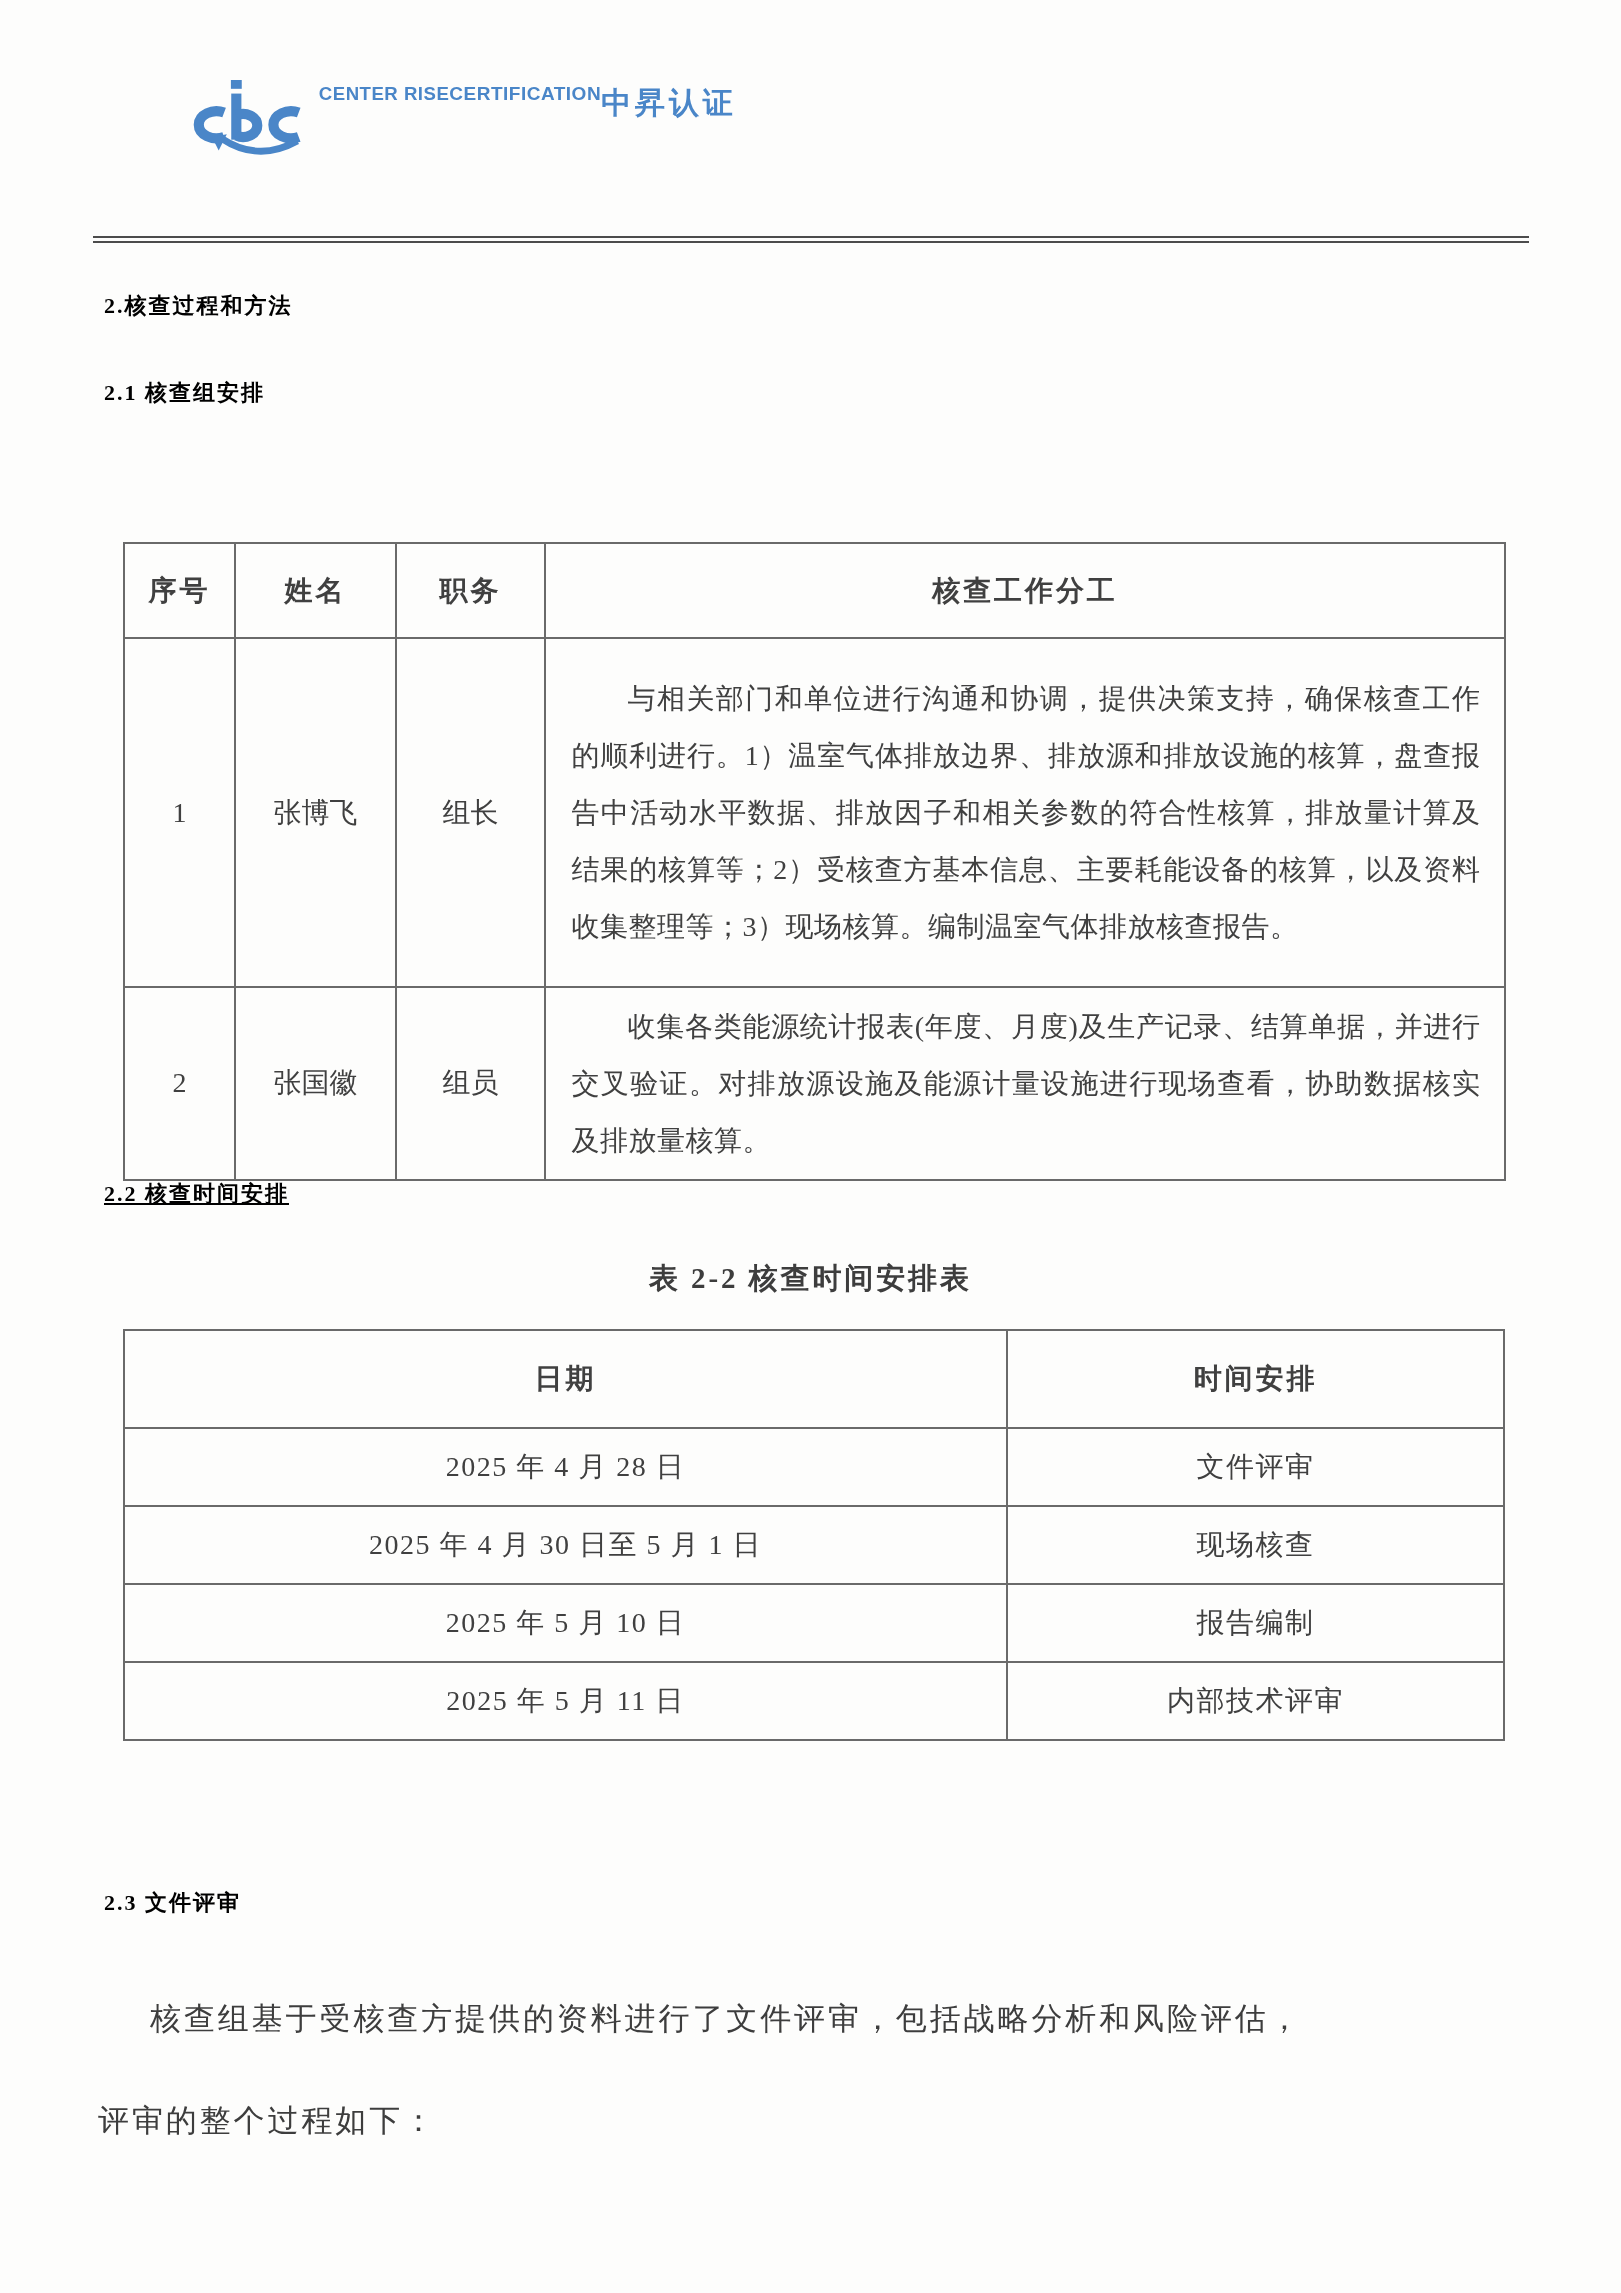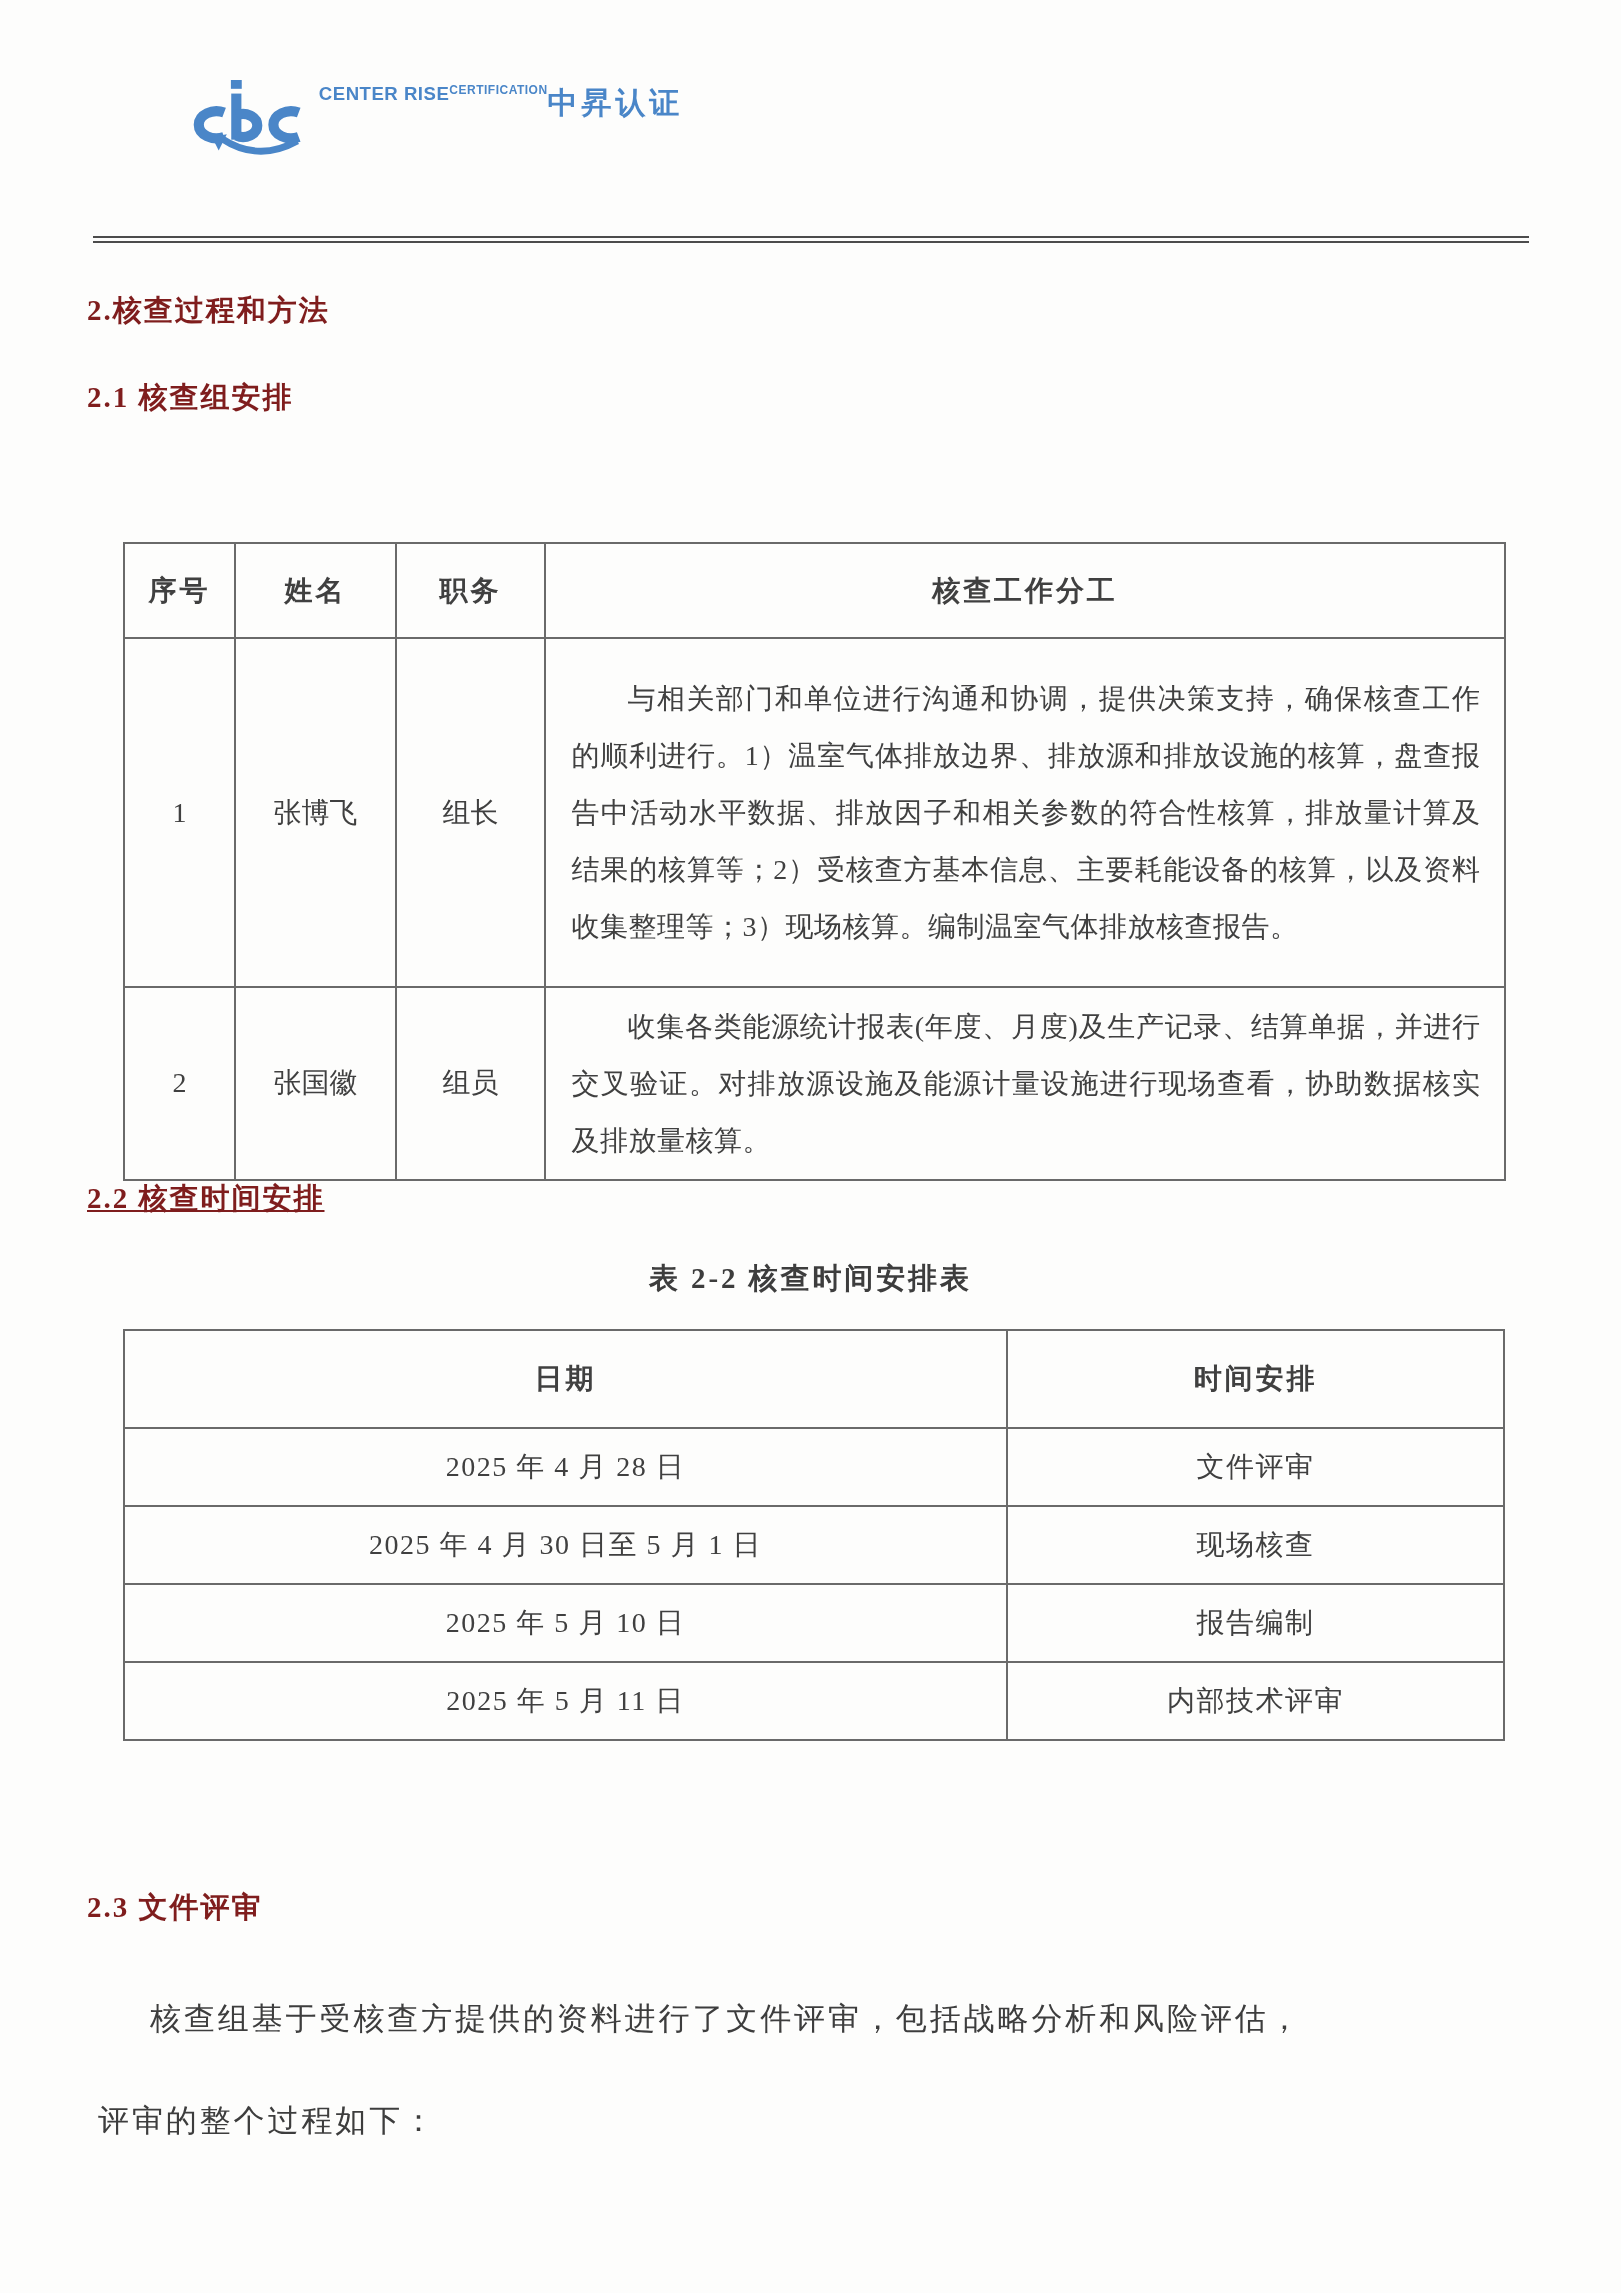--- a/index.html
+++ b/index.html
@@ -9,29 +9,29 @@
     background:#fdfdfc; overflow:hidden;
     font-family:"Liberation Serif","DejaVu Serif",serif;
     color:#404040;
   }
 
   
   .logo { position:absolute; left:182px; top:76px; display:flex; align-items:flex-start; gap:7.8px; }
   .logo-mark { display:block; margin-top:3.9px; }
   .logo-text { display:flex; flex-direction:row; line-height:1.08; padding-top:7.8px; }
   .lt1 { font-family:"Liberation Sans","DejaVu Sans",sans-serif; font-weight:bold; font-size:18.6px; color:#4a86c8; letter-spacing:0.5px; }
-  .lt2 { font-family:"Liberation Sans","DejaVu Sans",sans-serif; font-weight:bold; font-size:12px; color:#4a86c8; letter-spacing:0.5px; }
+  .lt2 { font-family:"Liberation Sans","DejaVu Sans",sans-serif; font-weight:bold; font-size:19px; color:#4a86c8; letter-spacing:0.5px; }
   .lt3 { font-weight:bold; font-size:30px; color:#4a86c8; letter-spacing:3.9px; margin-top:2.9px; }
 
   
   .rule { position:absolute; left:93px; width:1436px; top:236px; height:6.9px;
           border-top:2px solid #4c4c4c; border-bottom:2px solid #4c4c4c; }
 
   
-  .h { position:absolute; left:87px; font-size:29px; font-weight:600; color:#7f1d1d; letter-spacing:2px; white-space:nowrap; }
+  .h { position:absolute; left:104px; font-size:22px; font-weight:600; color:#000000; letter-spacing:2px; white-space:nowrap; }
   .h-2  { top:291px; }
   .h-21 { top:378px; }
   .h-22 { top:1179px;text-decoration:underline; }
   .h-23 { top:1888px; }
 
   .tcap { position:absolute; left:0; width:100%; text-align:center; font-size:29px; font-weight:700;
           letter-spacing:2.9px; color:#3d3d3d; }
   .tcap1 { top:467px; }
   .tcap2 { top:1259px; }
 

